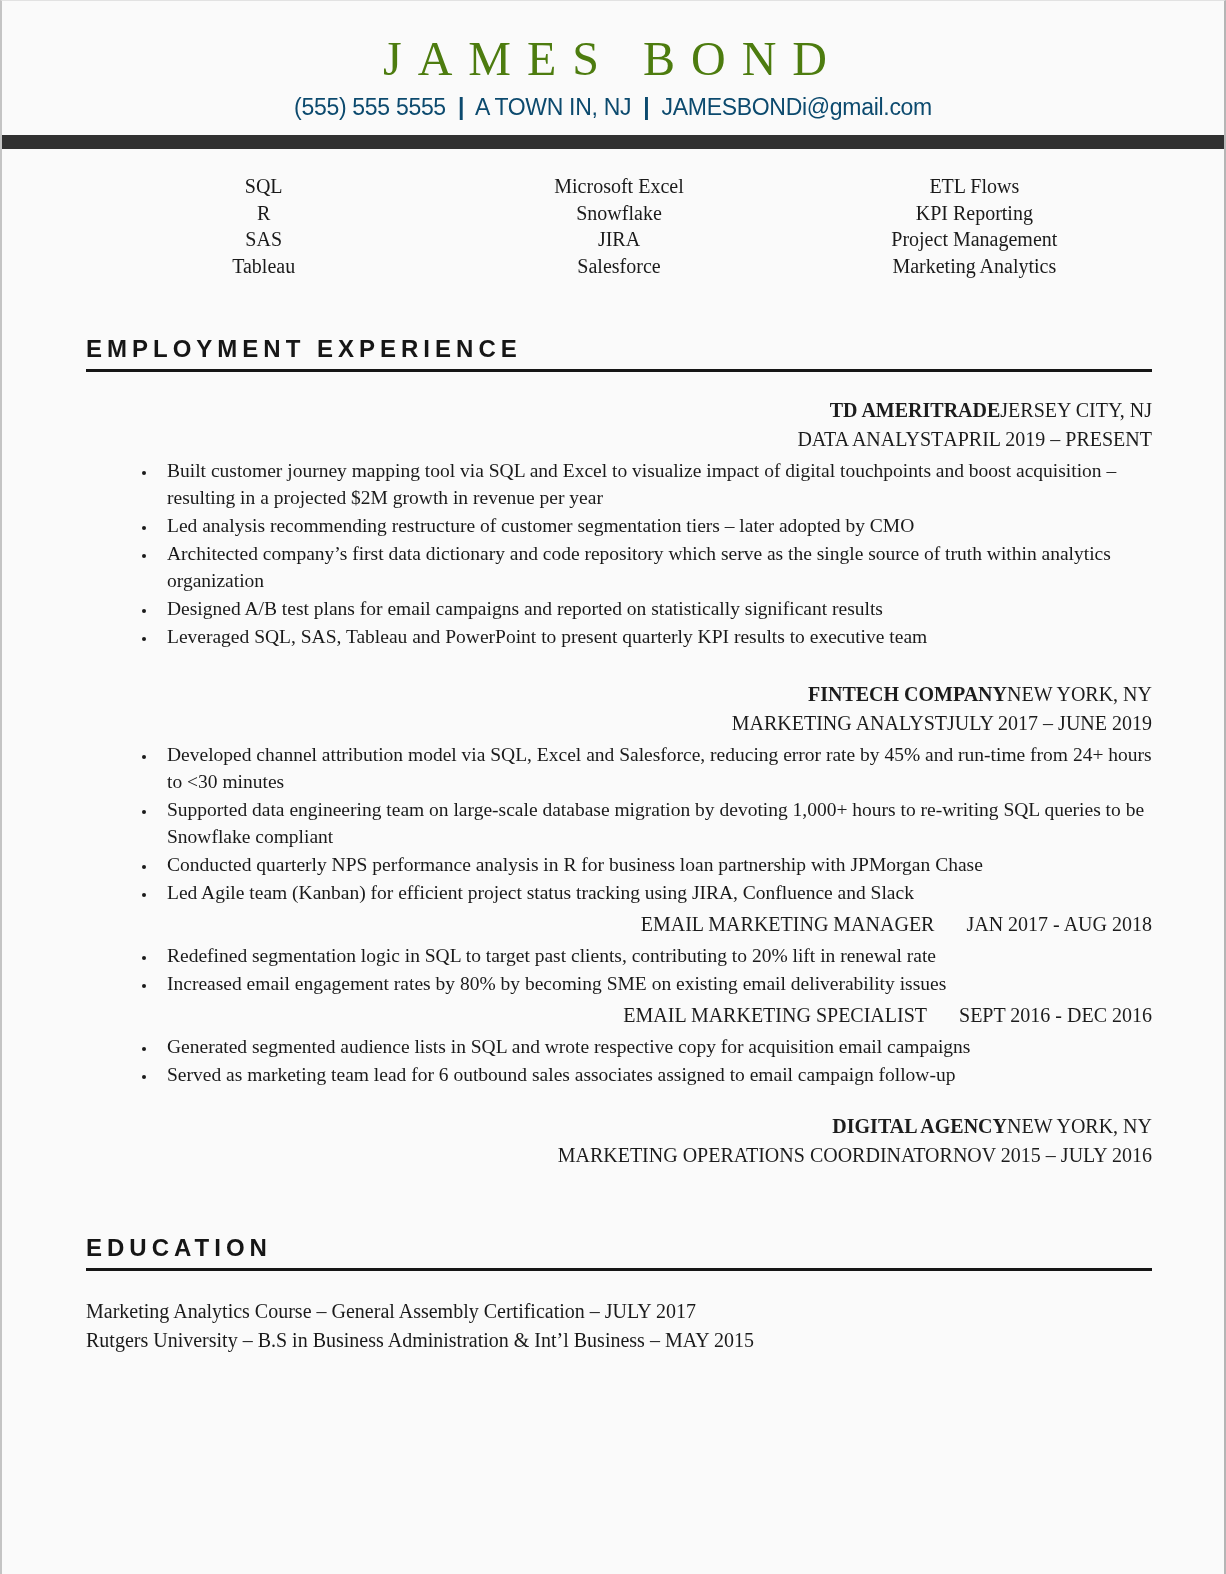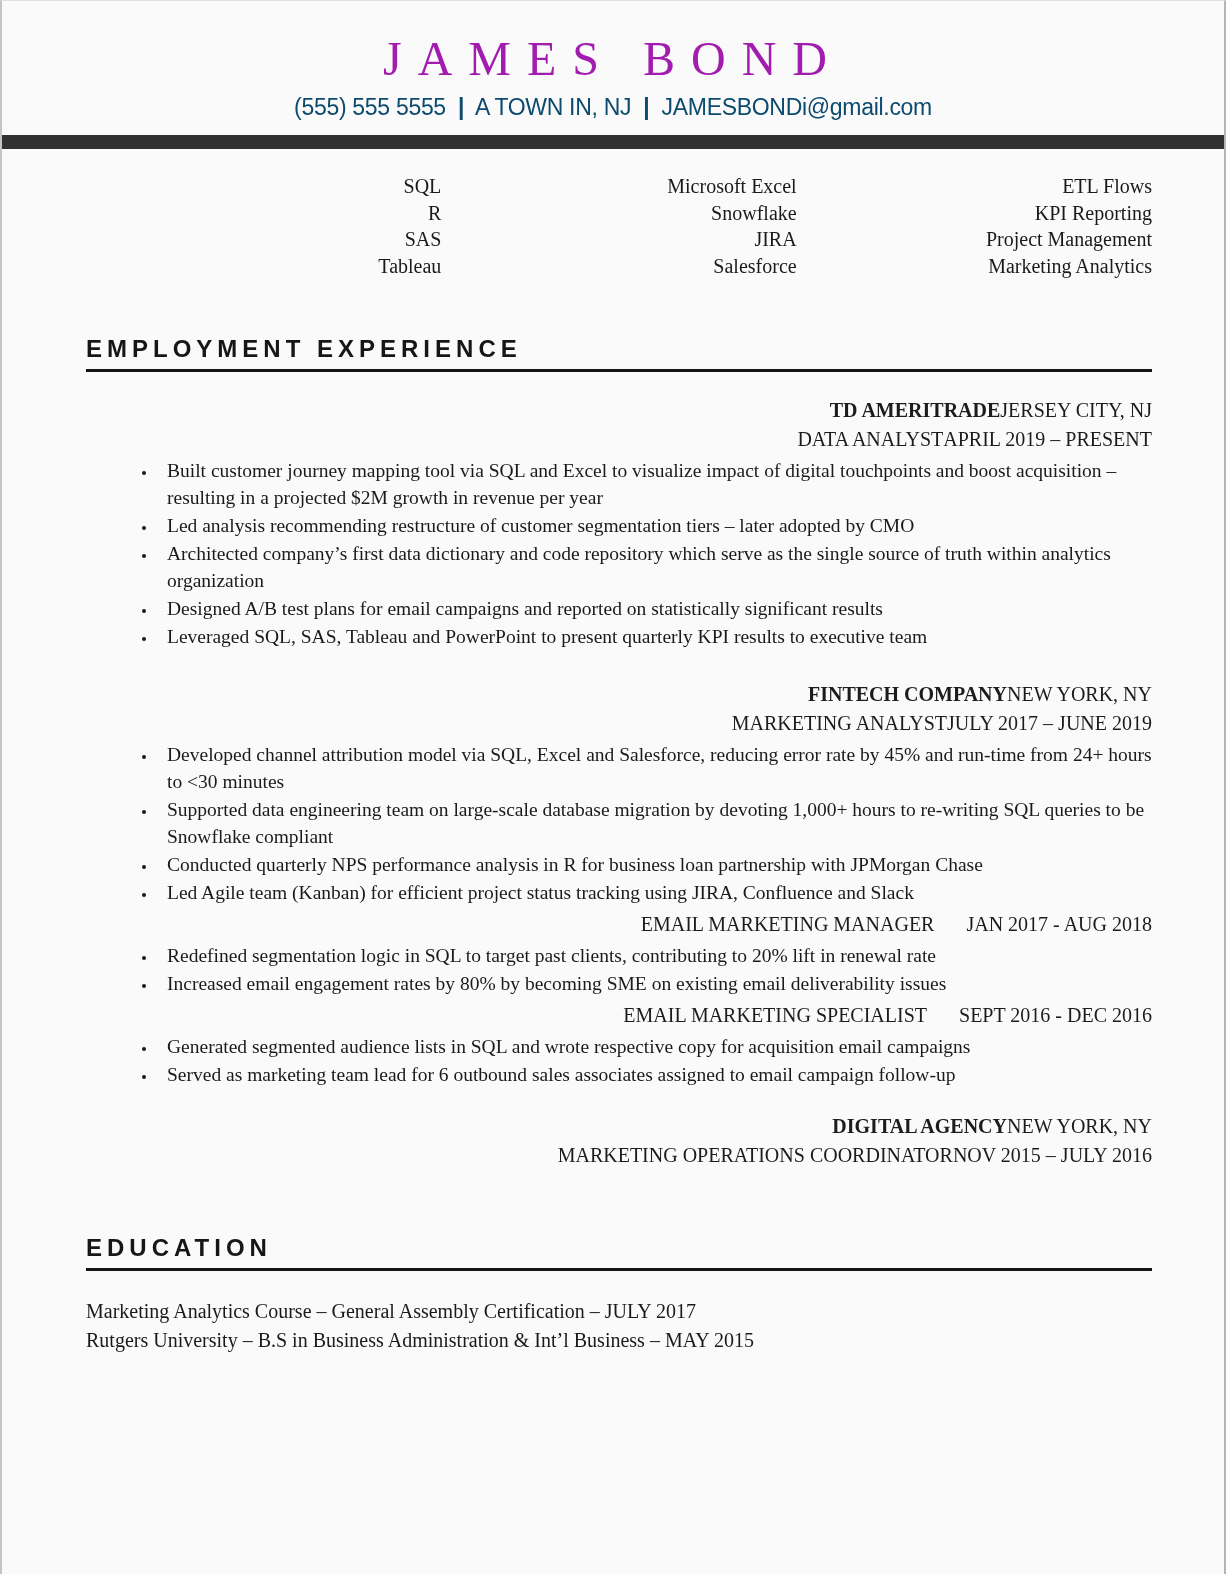--- a/index.html
+++ b/index.html
@@ -22,21 +22,21 @@
     overflow: hidden;
   }
   
   .name {
     margin-top: 30px;
     text-align: center;
     font-family: "Liberation Serif", serif;
     font-size: 48px;
     font-weight: 500;
     letter-spacing: 16px;
-    color: #a21caf;
+    color: #4d7c0f;
     white-space: nowrap;
   }
   .contact {
     margin-top: 8px;
     text-align: center;
     font-family: "Liberation Sans", sans-serif;
     font-size: 23px;
     font-weight: 500;
     letter-spacing: -0.3px;
     color: #0c4a6e;
@@ -68,21 +68,21 @@
   .section-title.employment   { margin-top: 56px; }
   .section-title.education    { margin-top: 64px; }
 
   
   .comp-grid {
     display: flex;
     margin-top: 24px;
   }
   .comp-col {
     flex: 1;
-    text-align: right;
+    text-align: center;
     font-size: 20px;
     line-height: 26.5px;
     color: #1a1a1a;
   }
 
   
   .job { margin-top: 26px; }
   .job.gap-lg { margin-top: 30px; }
   .job.gap-md { margin-top: 24px; }
   .row {

